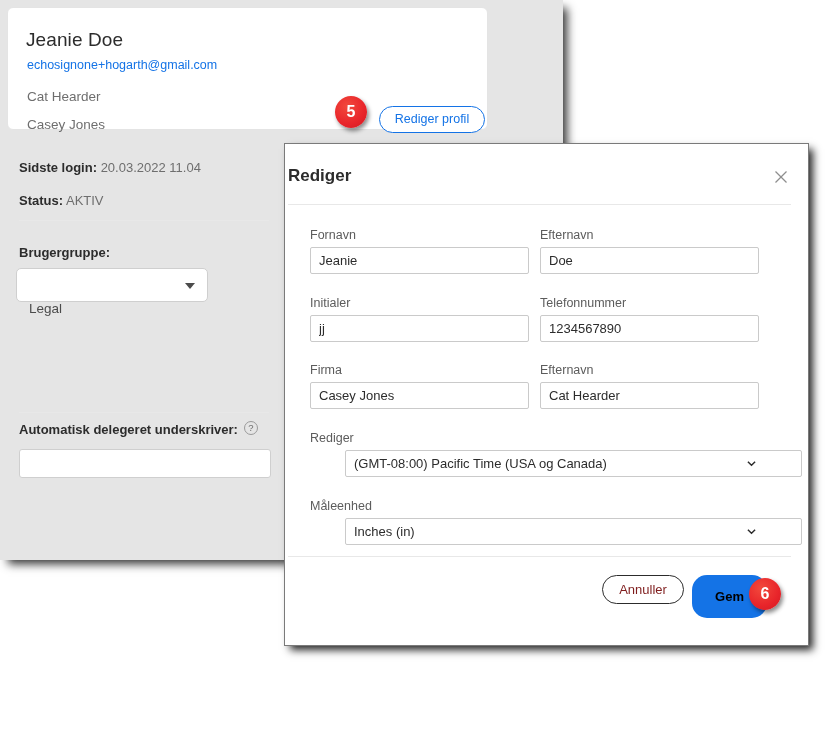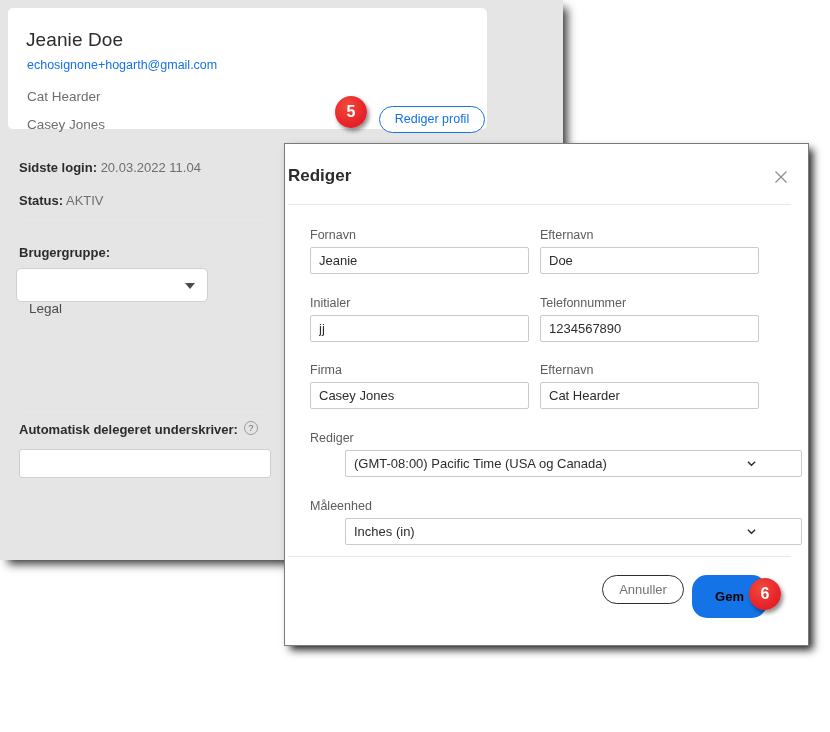--- a/index.html
+++ b/index.html
@@ -291,21 +291,21 @@
   #cancel-button {
     position: absolute;
     left: 317px;
     top: 431px;
     width: 82px;
     height: 29px;
     box-sizing: border-box;
     background: #ffffff;
     border: 1px solid #2c2c2c;
     border-radius: 15px;
-    color: #737373;
+    color: #7f1d1d;
     font-size: 13px;
     font-family: "Liberation Sans", sans-serif;
     cursor: pointer;
     padding: 0;
   }
   #save-button {
     position: absolute;
     left: 407px;
     top: 431px;
     width: 75px;

